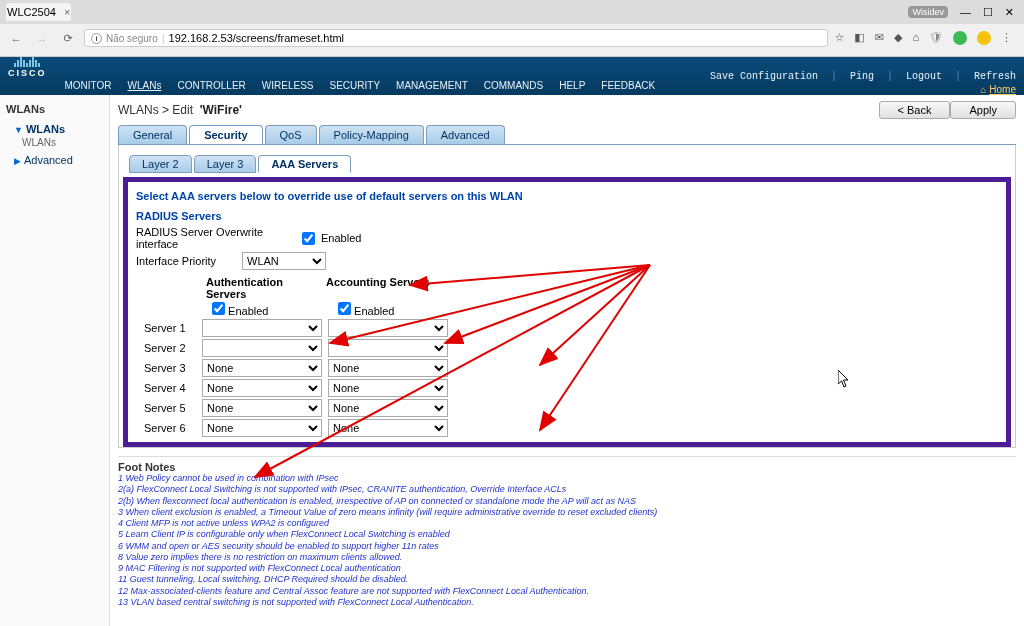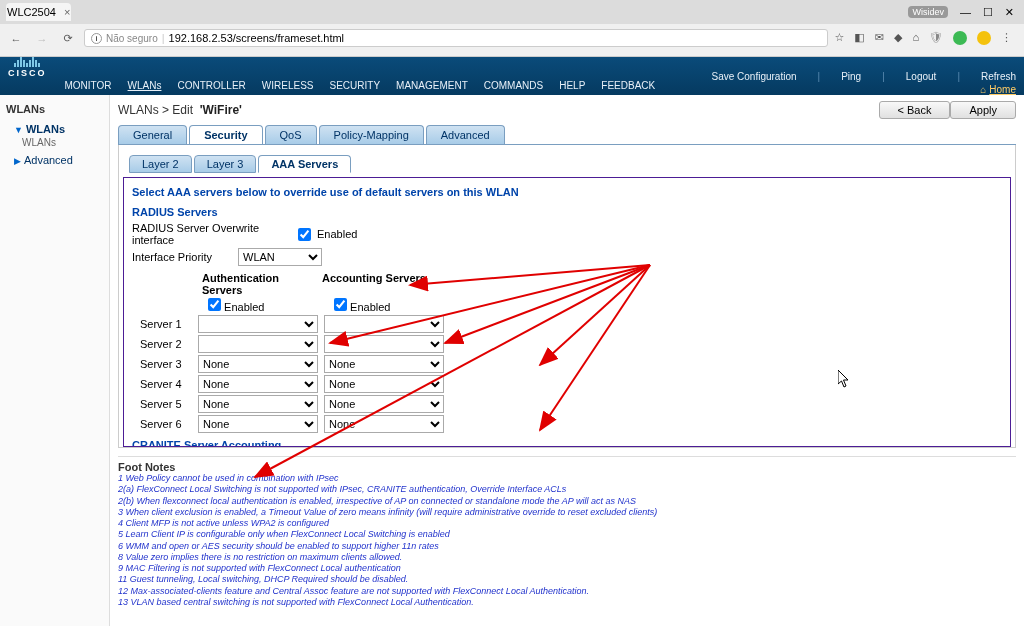--- a/index.html
+++ b/index.html
@@ -23,21 +23,21 @@
 
 .cisco-bar { background: linear-gradient(#0a4b7a, #053a60); color: #fff; display: flex; align-items: flex-end; height: 38px; padding: 0 8px; }
 .cisco-logo { display: flex; flex-direction: column; align-items: center; padding-bottom: 17px; margin-right: 12px; }
 .cisco-bars { display: flex; gap: 1px; align-items: flex-end; margin-bottom: 1px; }
 .cbar { width: 2px; background: #7ec8e8; }
 .cisco-text { font-size: 9px; letter-spacing: 2px; font-weight: bold; color: #fff; }
 .main-nav { display: flex; gap: 4px; align-items: flex-end; }
 .main-nav a { color: #e8f0f8; text-decoration: none; font-size: 10px; padding: 4px 6px; }
 .main-nav a.active { text-decoration: underline; }
 .top-right { margin-left: auto; display: flex; flex-direction: column; align-items: flex-end; font-size: 10px; }
-.top-right-links { display: flex; gap: 21px; }
+.top-right-links { display: flex; gap: 13px; font-family: Liberation Mono, monospace; }
 .top-right-links a { color: #e8f0f8; text-decoration: none; }
 .home-link { display: flex; align-items: center; gap: 3px; color: #ffcc66; margin-top: 2px; }
 
 
 .layout { display: flex; height: calc(626px - 24px - 28px - 4px - 38px); }
 .sidebar { width: 110px; background: #fafafa; border-right: 1px solid #ddd; padding: 8px 6px; font-size: 11px; }
 .sidebar-title { color: #333; font-weight: bold; margin-bottom: 6px; }
 .sidebar-item { color: #003366; padding: 2px 0 2px 8px; }
 .sidebar-sub { color: #666; font-size: 10px; padding-left: 16px; }
 .sidebar-adv { color: #003366; padding-left: 8px; margin-top: 6px; }
@@ -51,21 +51,21 @@
 .btn { background: linear-gradient(#f8f8f8, #e0e0e0); border: 1px solid #aaa; border-radius: 3px; padding: 2px 18px; font-size: 11px; }
 
 
 .tabs { display: flex; border-bottom: 1px solid #7a9ec0; }
 .tabs .tab-btn { background: linear-gradient(#cfe2f2, #a8cce8); border: 1px solid #7a9ec0; border-bottom: none; border-radius: 4px 4px 0 0; padding: 3px 14px; font-size: 11px; color: #003366; margin-right: 2px; }
 .tabs .tab-btn.active { background: #fff; font-weight: bold; }
 .subtabs { display: flex; margin: 6px 0 0 6px; }
 .subtabs .tab-btn { background: linear-gradient(#cfe2f2, #a8cce8); border: 1px solid #7a9ec0; border-radius: 4px 4px 0 0; padding: 2px 12px; font-size: 11px; color: #003366; margin-right: 2px; }
 .subtabs .tab-btn.active { background: #fff; font-weight: bold; border-bottom: 1px solid #fff; }
 
-.panel { border: 1px solid #4c1d95; margin-top: 4px; padding: 8px; position: relative; height: 270px; overflow: auto; }
+.panel { border: 5px solid #4c1d95; margin-top: 4px; padding: 8px; position: relative; height: 270px; overflow: auto; }
 .panel::-webkit-scrollbar { width: 14px; }
 .instr { color: #0044aa; font-weight: bold; font-size: 11px; margin-bottom: 8px; }
 .section-h { color: #0044aa; font-weight: bold; font-size: 11px; margin: 4px 0; }
 .row { display: flex; align-items: center; gap: 6px; margin: 2px 0; font-size: 11px; }
 .lbl { width: 160px; }
 .lbl-sh { width: 60px; text-align: left; padding-left: 8px; }
 .sel { font-size: 11px; border: 1px solid #aaa; background: #fff; width: 120px; height: 18px; }
 .sel-sm { width: 84px; }
 .cb { width: 13px; height: 13px; }
 .server-table { margin-left: 0; }

